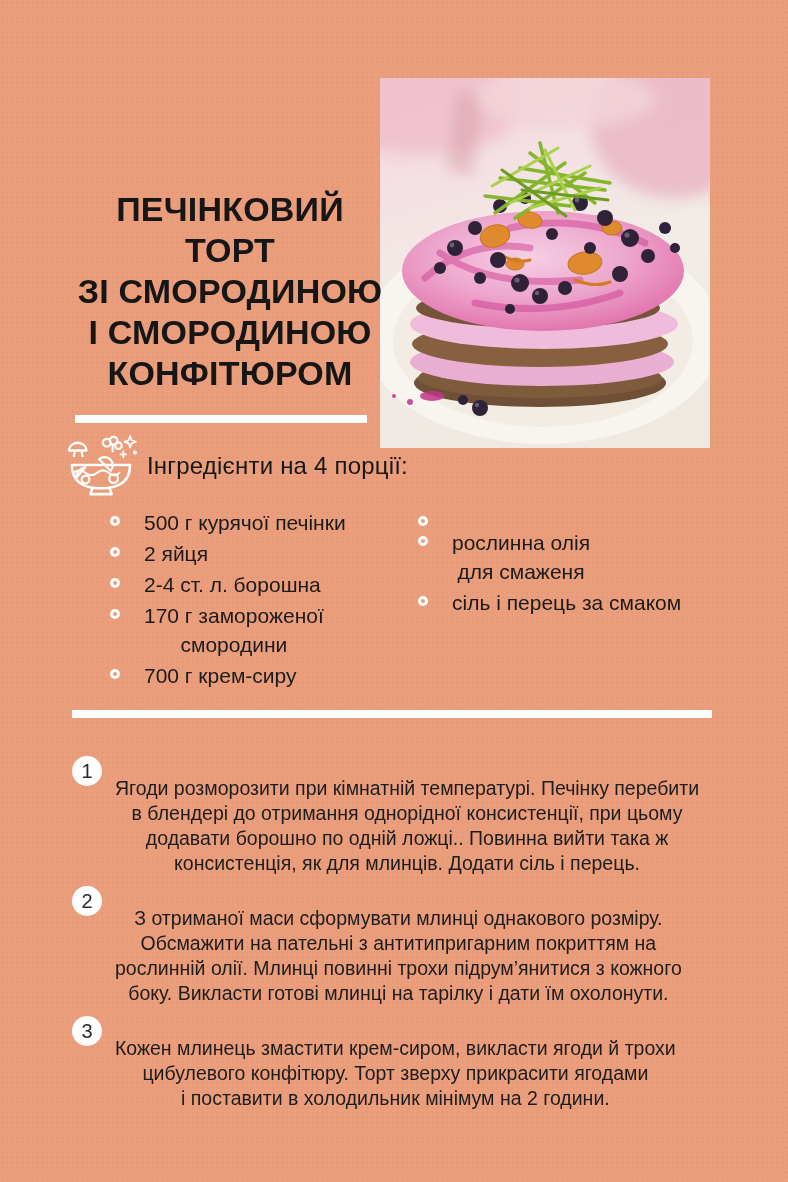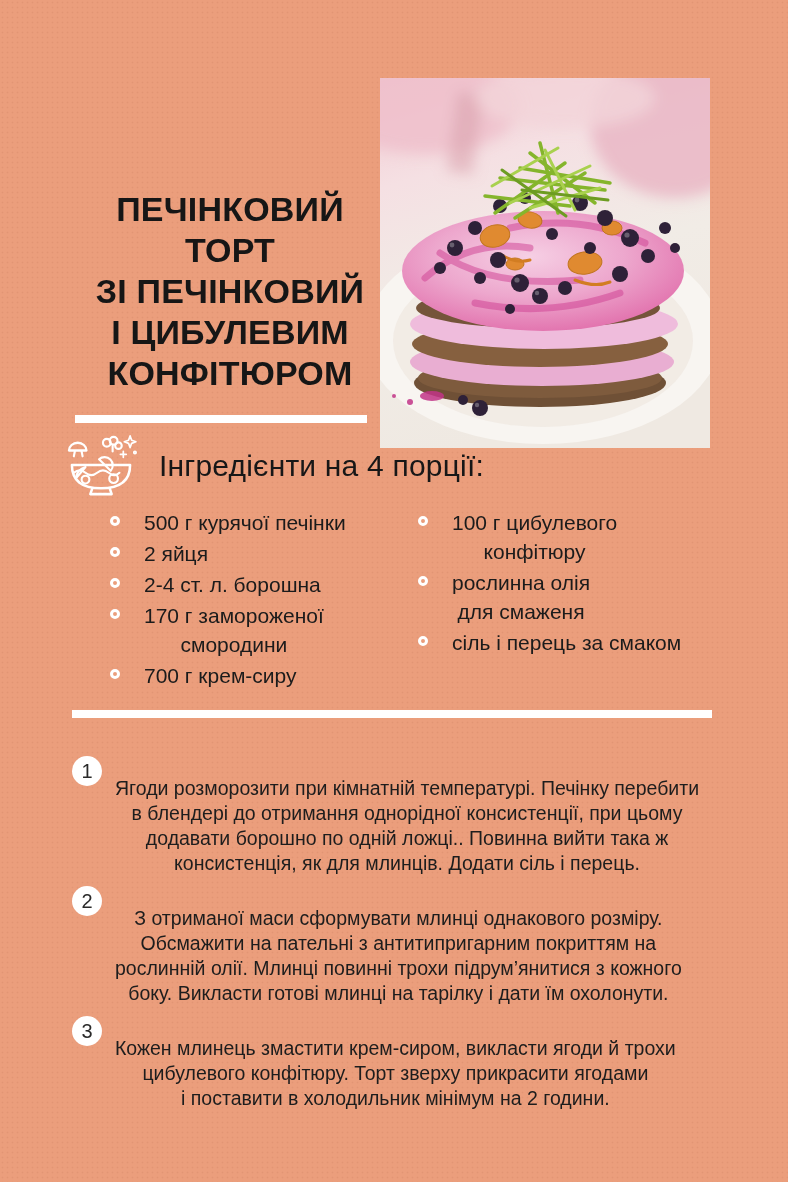--- a/index.html
+++ b/index.html
@@ -26,21 +26,21 @@
   }
   .title span { display:block; }
   .divider { position:absolute; background:#ffffff; height:8px; }
   .divider-title { left:75px; top:415px; width:292px; }
   .divider-main  { left:72px; top:710px; width:640px; }
   .ing-header {
     position:absolute; left:62px; top:434px;
     display:flex; align-items:center; gap:7px;
   }
   .ing-icon svg { display:block; width:78px; height:64px; }
-  .ing-heading { font-size:30px; font-weight:400; color:#171717; letter-spacing:0.2px;margin-left:12px; }
+  .ing-heading { font-size:24px; font-weight:400; color:#171717; letter-spacing:0.2px; }
   .ing-col {
     position:absolute; top:508px; list-style:none;
   }
   .ing-col-left  { left:110px; width:288px; }
   .ing-col-right { left:418px; width:292px; }
   .ing-item {
     display:flex; gap:24px; margin-bottom:2px;
     font-size:21px; line-height:29px;
   }
   .ing-bullet {
@@ -184,22 +184,22 @@
       <g stroke="#6d9c22" stroke-width="3" stroke-linecap="round">
         <line x1="142" y1="112" x2="228" y2="122"></line>
         <line x1="122" y1="92" x2="186" y2="138"></line>
       </g>
     </svg>
   </div>
 
   <h1 class="title">
     <span>ПЕЧІНКОВИЙ</span>
     <span>ТОРТ</span>
-    <span>ЗІ ПЕЧІНКОВИЙ</span>
-    <span>І ЦИБУЛЕВИМ</span>
+    <span>ЗІ СМОРОДИНОЮ</span>
+    <span>І СМОРОДИНОЮ</span>
     <span>КОНФІТЮРОМ</span>
   </h1>
 
   <div class="divider divider-title"></div>
 
   <div class="ing-header">
     <span class="ing-icon">
       <svg viewBox="0 0 80 66" xmlns="http://www.w3.org/2000/svg" fill="none" stroke="#ffffff" stroke-width="2.6" stroke-linecap="round" stroke-linejoin="round">
 
         <path d="M10 32 Q10 56 40 56 Q70 56 70 32 Z"></path>
@@ -250,22 +250,20 @@
     </li>
     <li class="ing-item">
       <span class="ing-bullet"></span>
       <span class="ing-text">700 г крем-сиру</span>
     </li>
   </ul>
 
   <ul class="ing-col ing-col-right">
     <li class="ing-item">
       <span class="ing-bullet"></span>
-      <span class="ing-text">100 г цибулевого
-конфітюру</span>
     </li>
     <li class="ing-item">
       <span class="ing-bullet"></span>
       <span class="ing-text">рослинна олія
 для смаженя</span>
     </li>
     <li class="ing-item">
       <span class="ing-bullet"></span>
       <span class="ing-text">сіль і перець за смаком</span>
     </li>

